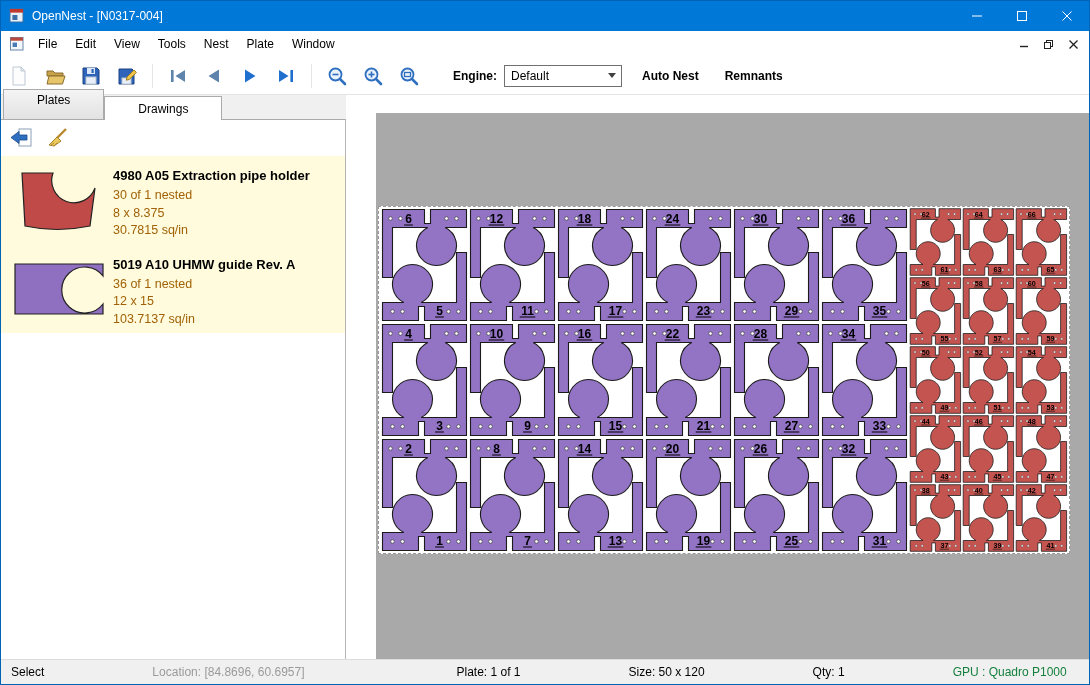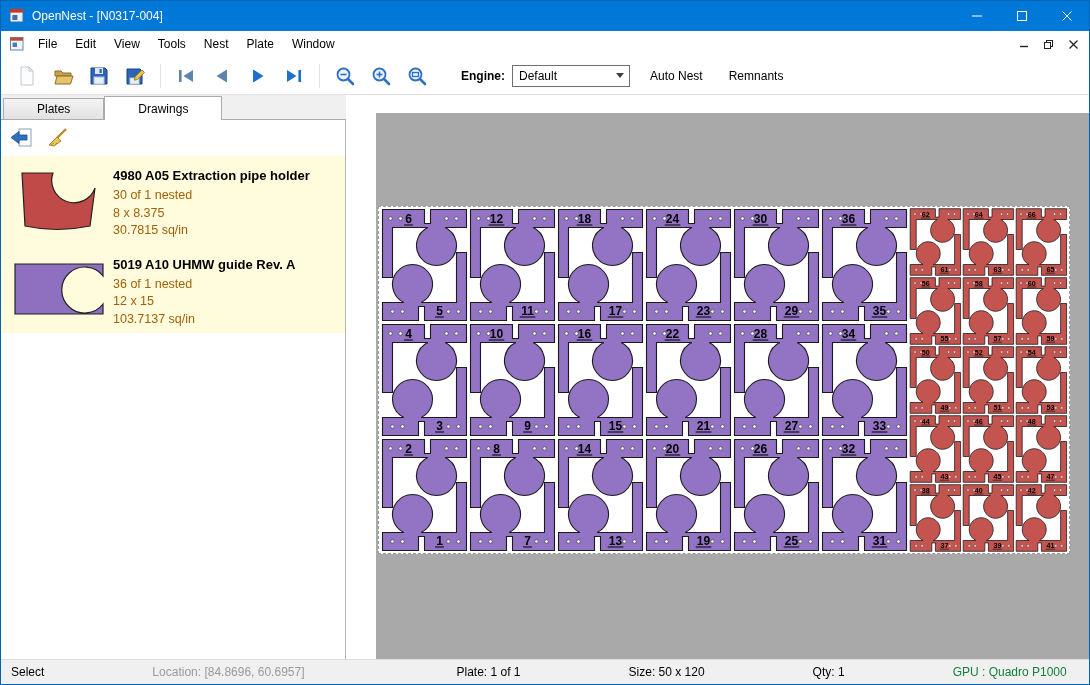--- a/index.html
+++ b/index.html
@@ -12,34 +12,34 @@
   .titlebar .title{font-size:12px;}
   .tb-btns{margin-left:auto;display:flex;height:100%;}
   .tb-btn{width:45px;height:100%;display:flex;align-items:center;justify-content:center;}
   
   .menubar{height:26px;background:#fff;display:flex;align-items:center;padding-left:8px;flex:0 0 auto;}
   .menu-doc-icon{margin-right:4px;display:flex;}
   .menu-item{padding:0 9px;line-height:26px;cursor:default;}
   .mdi-btns{margin-left:auto;display:flex;align-items:center;padding-right:5px;gap:4px;}
   .mdi-btn{width:21px;height:19px;display:flex;align-items:center;justify-content:center;}
   
-  .toolbar{height:38px;background:#fff;border-bottom:1px solid #e3e3e3;display:flex;align-items:center;padding-left:8px;flex:0 0 auto;}
+  .toolbar{height:38px;background:#fff;border-bottom:1px solid #e3e3e3;display:flex;align-items:center;flex:0 0 auto;}
   .tool-btn{width:36px;height:30px;display:flex;align-items:center;justify-content:center;}
   .tool-sep{width:1px;height:24px;background:#e4e4e4;margin:0 7px;}
   .engine-label{font-weight:bold;margin:0 7px 0 26px;}
   .combo{width:118px;height:22px;border:1px solid #707070;background:#fff;display:flex;align-items:center;}
   .combo-text{padding-left:6px;flex:1;}
   .combo-arrow{width:18px;height:100%;display:flex;align-items:center;justify-content:center;}
   .combo-arrow::after{content:"";border-left:4px solid transparent;border-right:4px solid transparent;border-top:5px solid #404040;}
-  .tool-text{padding:0 6px;margin-left:14px;}
+  .tool-text{padding:0 6px;margin-left:14px;font-weight:bold;}
   
   .main{flex:1;display:flex;min-height:0;background:#fff;}
   .left-panel{width:345px;flex:0 0 auto;display:flex;flex-direction:column;background:#f0f0f0;}
   .tabs{height:24px;display:flex;align-items:flex-end;padding-left:2px;background:#f0f0f0;}
-  .tab{height:21px;line-height:21px;text-align:center;border:1px solid #ababab;border-bottom:none;background:linear-gradient(#f4f4f4,#e2e2e2);padding:0 33px;}
+  .tab{height:30px;line-height:21px;text-align:center;border:1px solid #ababab;border-bottom:none;background:linear-gradient(#f4f4f4,#e2e2e2);padding:0 33px;}
   .tab.active{height:24px;line-height:24px;background:#fff;margin-bottom:-1px;z-index:2;position:relative;}
   .panel-body{flex:1;background:#fff;border-top:1px solid #ababab;border-right:1px solid #b5b5b5;display:flex;flex-direction:column;min-height:0;}
   .panel-toolbar{height:36px;display:flex;align-items:center;padding-left:5px;gap:6px;}
   .ptool-btn{width:30px;height:28px;display:flex;align-items:center;justify-content:center;}
   .drawing-item{display:flex;padding:5px 4px;}
   .thumb{width:108px;flex:0 0 auto;display:flex;align-items:center;justify-content:center;}
   .meta{padding-top:7px;}
   .dtitle{font-weight:bold;font-size:13px;margin-bottom:4px;}
   .dsub{color:#a16207;font-size:12.5px;line-height:17.5px;}
   

